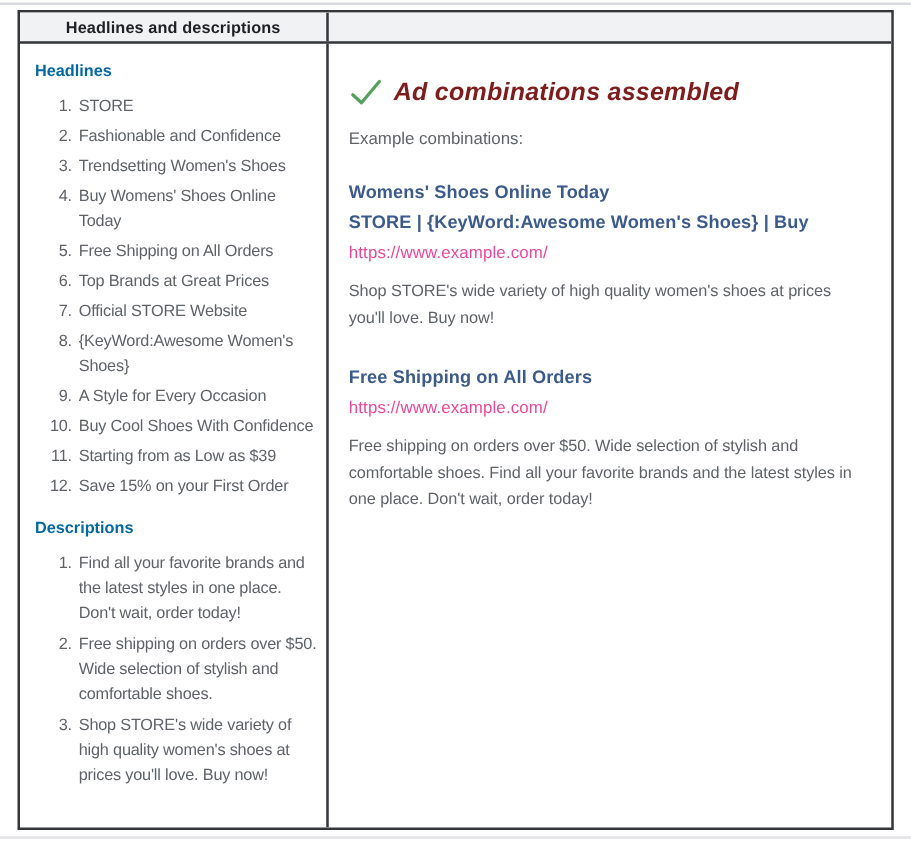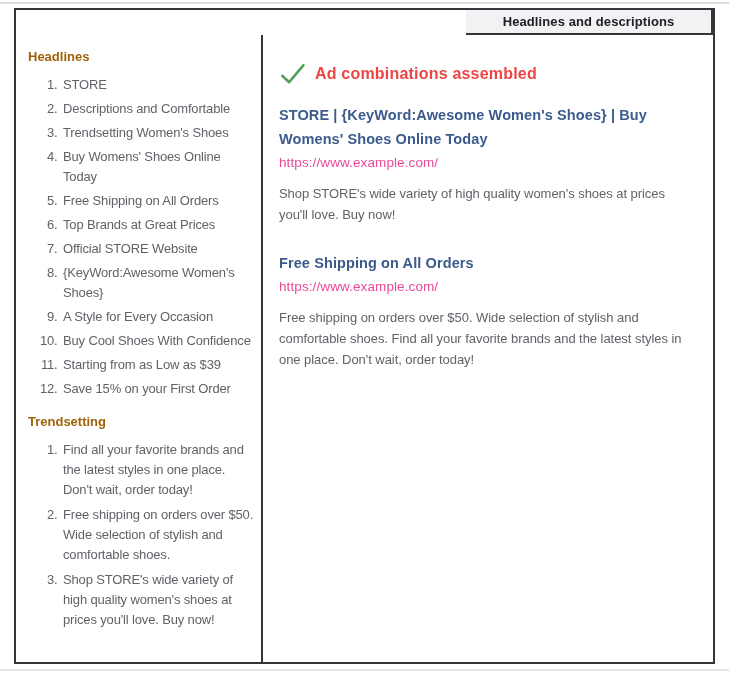--- a/index.html
+++ b/index.html
@@ -17,21 +17,20 @@
   .hairline.top { top: 2px; }
   .hairline.bottom { top: 669px; height: 2px; background: #e3e4e8; }
 
   .adtable {
     position: absolute; left: 14px; top: 8px;
     width: 701px; height: 656px;
     border: 2px solid #35363a;
     display: flex; flex-direction: column;
     background: #ffffff;
     overflow: hidden;
-    align-items: flex-end;
   }
   .thead {
     display: flex; flex: 0 0 25px;
     background: #f1f2f4;
     border-bottom: 2px solid #35363a;
   }
   .th {
     display: flex; align-items: center; justify-content: center;
     font-size: 13px; font-weight: bold; color: #202124;
     letter-spacing: 0.1px;
@@ -42,41 +41,41 @@
   .tbody { display: flex; flex: 1; min-height: 0; }
   .cell { overflow: hidden; }
   .cell.left-col {
     flex: 0 0 247px; border-right: 2px solid #35363a;
     padding: 11px 6px 10px 12px;
     color: #5f6368; font-size: 13px;
   }
   .cell.right-col { flex: 1; padding: 12px 16px 12px 16px; }
 
   .subhead {
-    font-weight: bold; color: #a16207; font-size: 13px;
+    font-weight: bold; color: #0369a1; font-size: 13px;
     margin: 3px 0 11px 0;
   }
   .subhead.second { margin-top: 15px; }
   ol { margin: 0 0 0 0; padding-left: 33px; }
   ol li {
     line-height: 20px; margin-bottom: 4px;
     letter-spacing: -0.15px;
     padding-left: 2px;
   }
   ol li::marker { color: #5f6368; }
   ol.desc-list li { margin-bottom: 5px; }
 
   .status-row {
     display: flex; align-items: center; gap: 9px;
     margin: 15px 0 17px 0;
   }
   .status-row .check-wrap { flex: 0 0 auto; display: flex; }
   .status-heading {
-    font-size: 16px; font-weight: bold; 
-    color: #ef4444; letter-spacing: 0.2px;
+    font-size: 20px; font-weight: bold; font-style: italic;
+    color: #7f1d1d; letter-spacing: 0.2px;
   }
   .intro {
     font-size: 13.5px; color: #5f6368; margin-bottom: 24px;
   }
   .ad { margin-bottom: 26px; }
   .ad-title {
     font-size: 14.5px; font-weight: bold; color: #3b5b8c;
     line-height: 24px; letter-spacing: 0.1px;
   }
   .ad-url {
@@ -100,56 +99,57 @@
   <div class="thead">
     <div class="th left-col">Headlines and descriptions</div>
   </div>
 
   <div class="tbody">
 
     <div class="cell left-col">
       <div class="subhead">Headlines</div>
       <ol>
         <li>STORE</li>
-        <li>Descriptions and Comfortable</li>
+        <li>Fashionable and Confidence</li>
         <li>Trendsetting Women's Shoes</li>
         <li>Buy Womens' Shoes Online Today</li>
         <li>Free Shipping on All Orders</li>
         <li>Top Brands at Great Prices</li>
         <li>Official STORE Website</li>
         <li>{KeyWord:Awesome Women's Shoes}</li>
         <li>A Style for Every Occasion</li>
         <li>Buy Cool Shoes With Confidence</li>
         <li>Starting from as Low as $39</li>
         <li>Save 15% on your First Order</li>
       </ol>
-      <div class="subhead second">Trendsetting</div>
+      <div class="subhead second">Descriptions</div>
       <ol class="desc-list">
         <li>Find all your favorite brands and the latest styles in one place. Don't wait, order today!</li>
         <li>Free shipping on orders over $50. Wide selection of stylish and comfortable shoes.</li>
         <li>Shop STORE's wide variety of high quality women's shoes at prices you'll love. Buy now!</li>
       </ol>
     </div>
 
     <div class="cell right-col">
 
       <div class="status-row">
         <span class="check-wrap">
           <svg width="27" height="24" viewBox="0 0 27 24" fill="none">
             <path d="M3.2 13.8 L10.2 20.2 L24.5 3.2" stroke="#55a05c" stroke-width="2.6" stroke-linecap="round" stroke-linejoin="round" fill="none"></path>
           </svg>
         </span>
         <span class="status-heading">Ad combinations assembled</span>
       </div>
 
+      <p class="intro">Example combinations:</p>
 
       <div class="ad">
         <div class="ad-title">
+          <div>Womens' Shoes Online Today</div>
           <div>STORE | {KeyWord:Awesome Women's Shoes} | Buy</div>
-          <div>Womens' Shoes Online Today</div>
         </div>
         <div class="ad-url">https://www.example.com/</div>
         <p class="ad-desc">Shop STORE's wide variety of high quality women's shoes at prices you'll love. Buy now!</p>
       </div>
 
       <div class="ad">
         <div class="ad-title">
           <div>Free Shipping on All Orders</div>
         </div>
         <div class="ad-url">https://www.example.com/</div>

